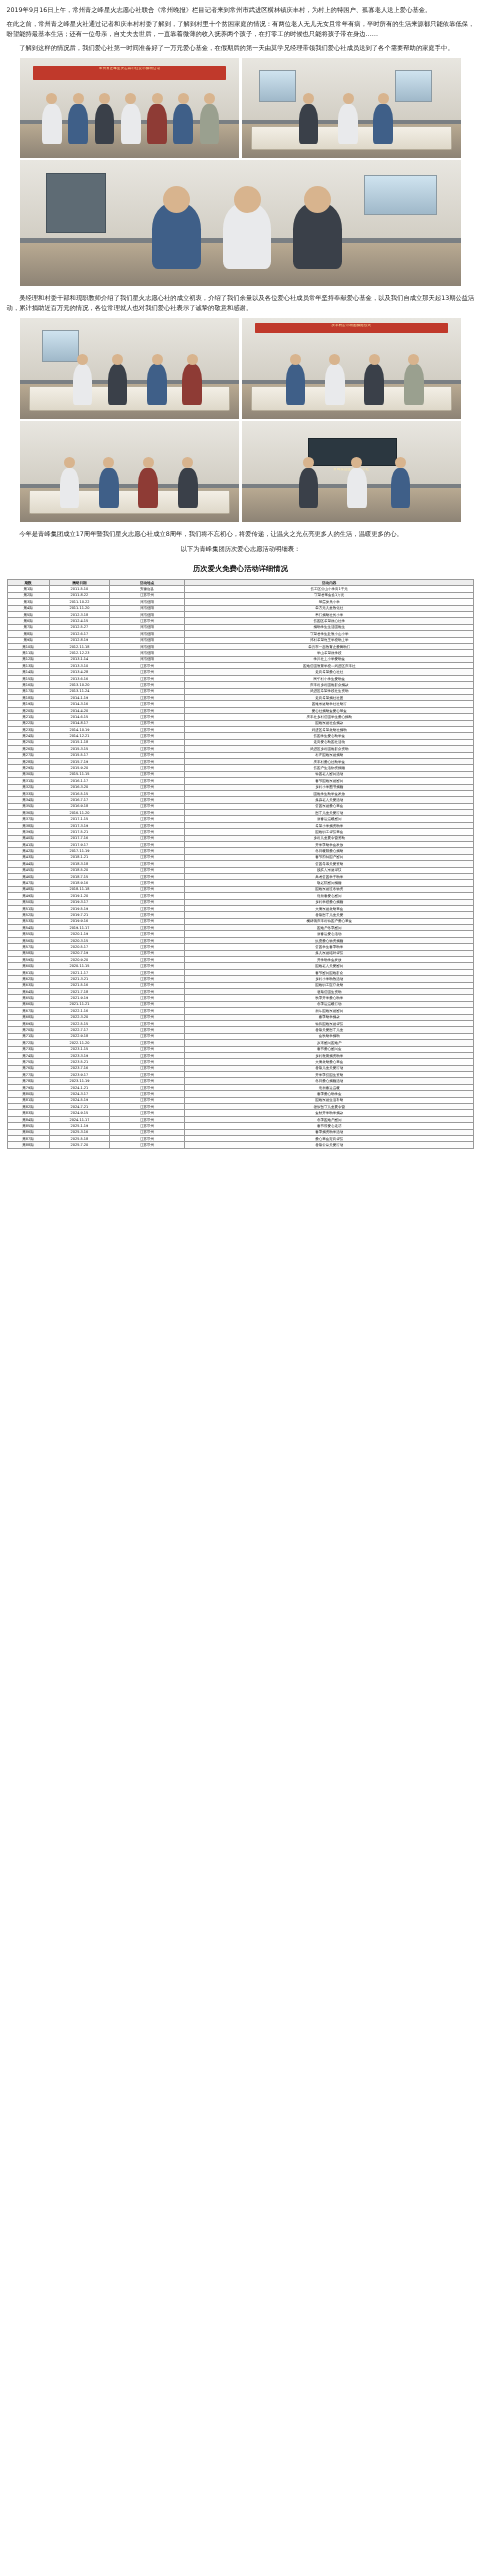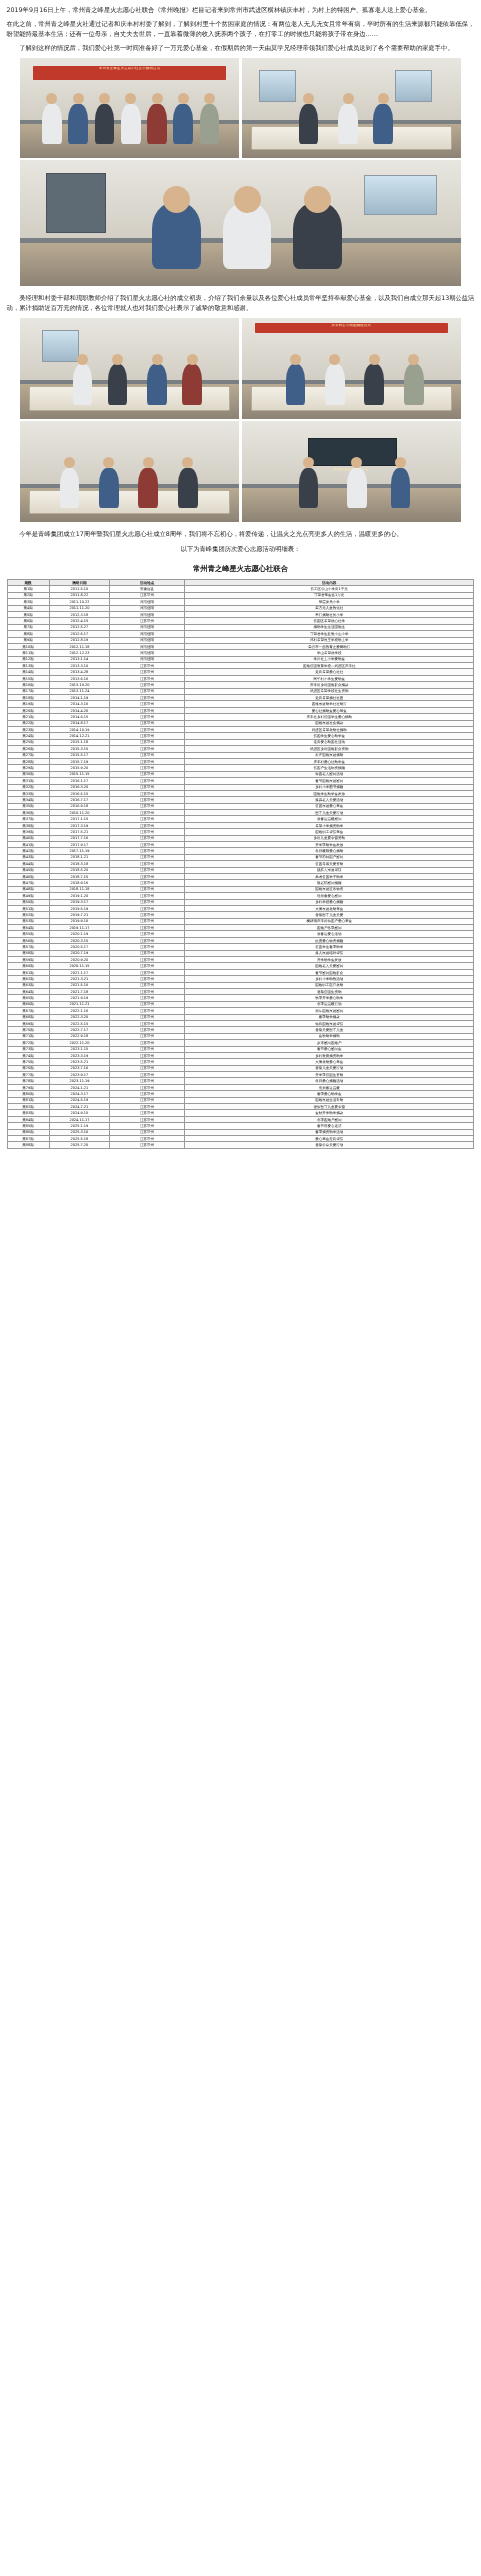--- a/index.html
+++ b/index.html
@@ -270,21 +270,21 @@
         <div class="person head p-white" style="left:48%;"></div>
         <div class="person head p-blue" style="left:68%;"></div>
       </div>
     </div>
   </div>
 
   <p class="para indent">今年是青峰集团成立17周年暨我们星火志愿心社成立8周年，我们将不忘初心，将爱传递，让温火之光点亮更多人的生活，温暖更多的心。</p>
 
   <p class="list-lead">以下为青峰集团历次爱心志愿活动明细表：</p>
 
-  <h2 class="list-title">常州青之峰星火志愿心社联合</h2>
+  <h2 class="list-title">历次爱火免费心活动详细情况</h2>
 
   <table class="detail">
     <colgroup>
       <col class="c0">
         <col class="c1">
         <col class="c2">
         <col class="c3">
     </colgroup>
     <thead>
       <tr>

